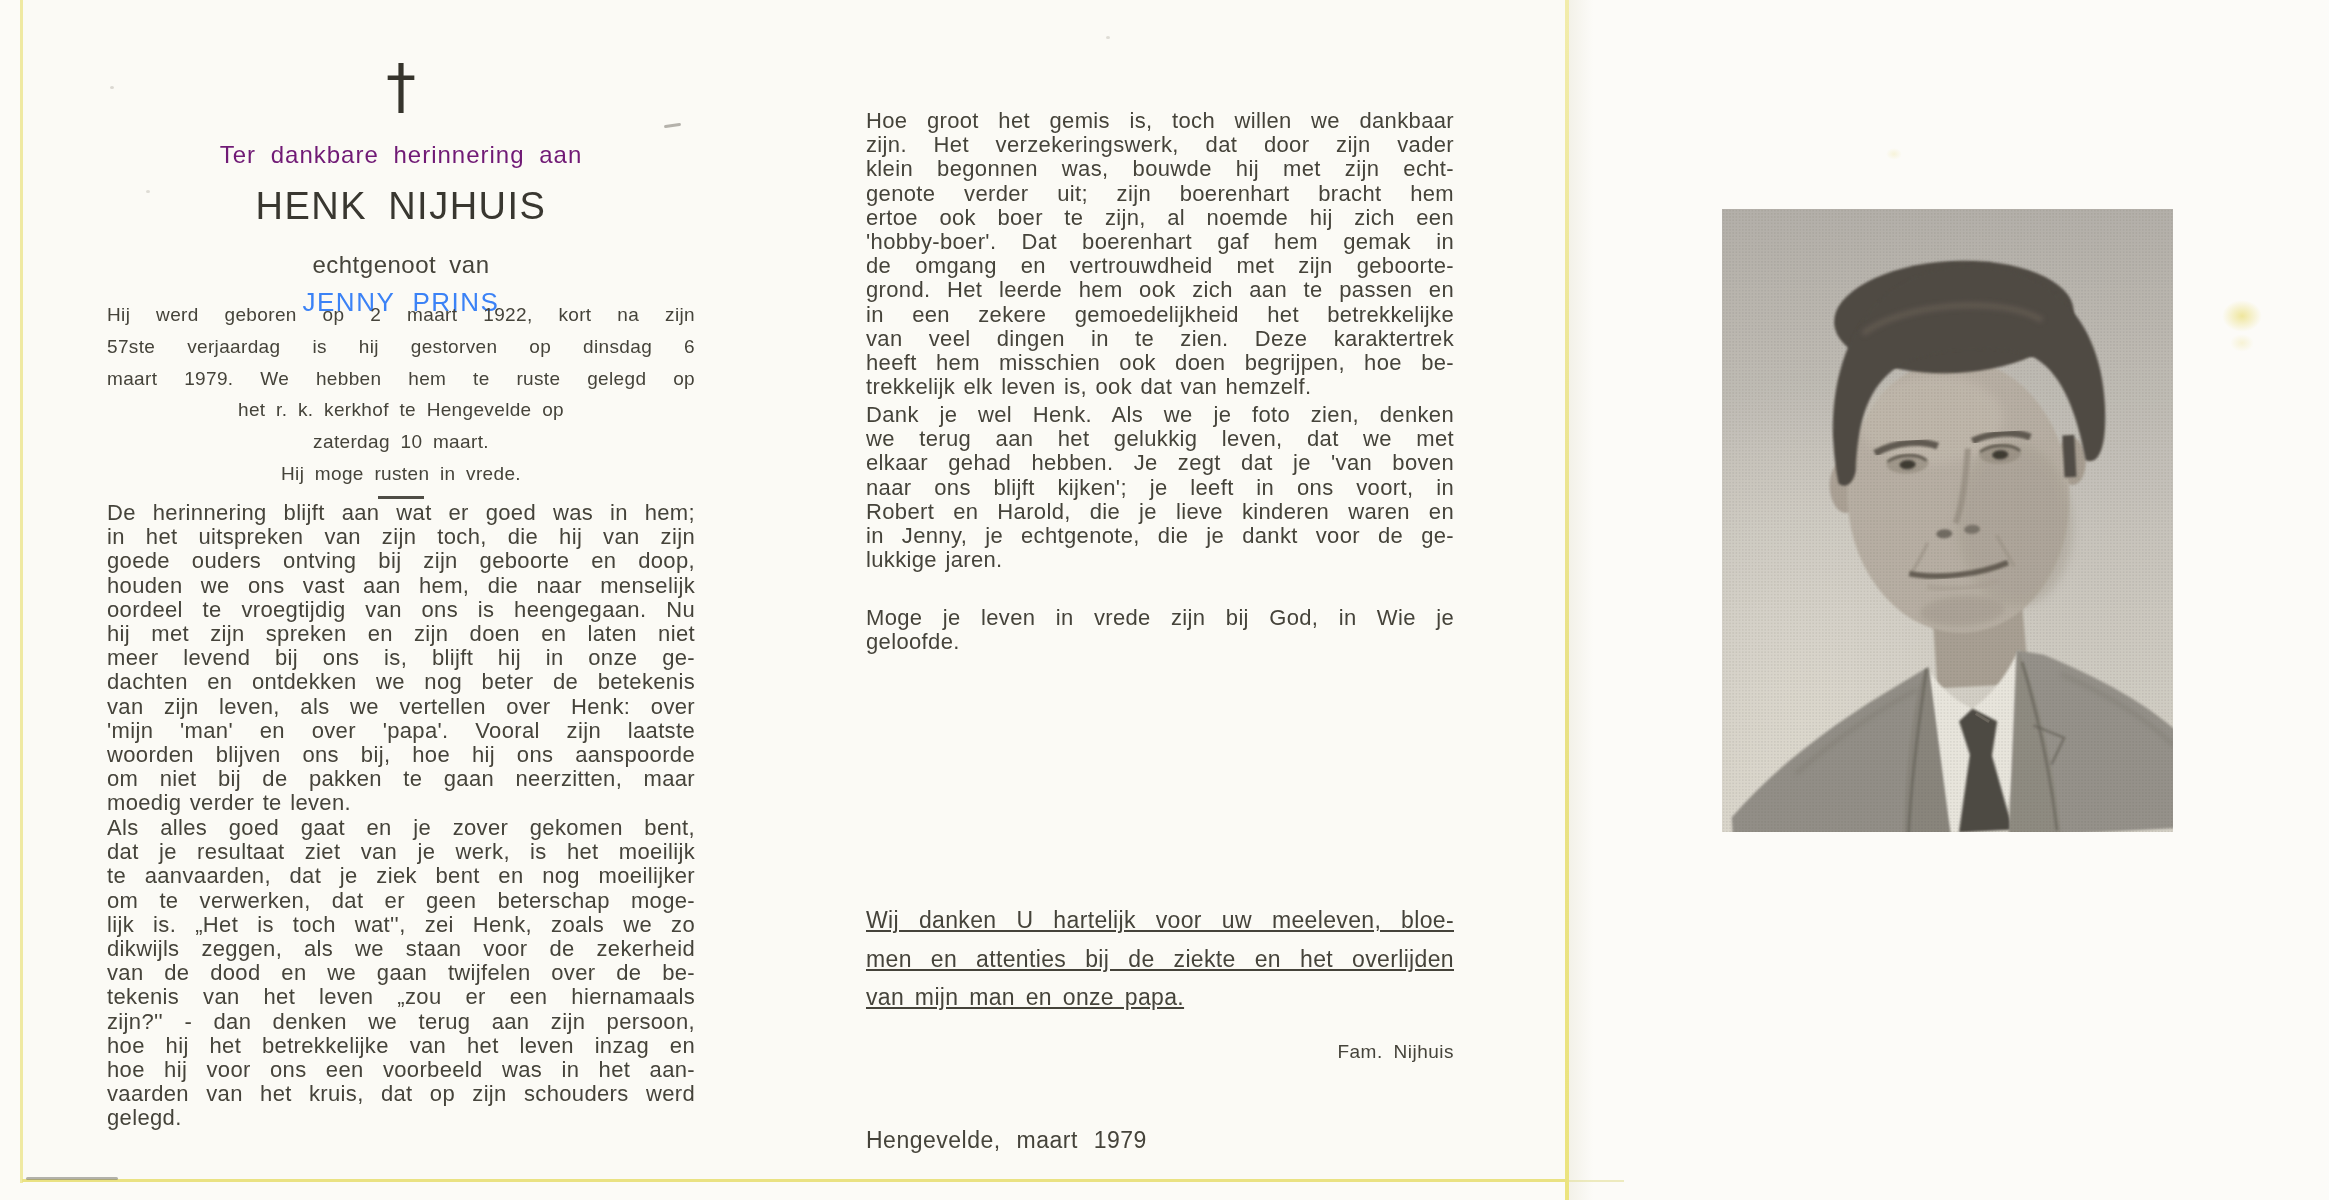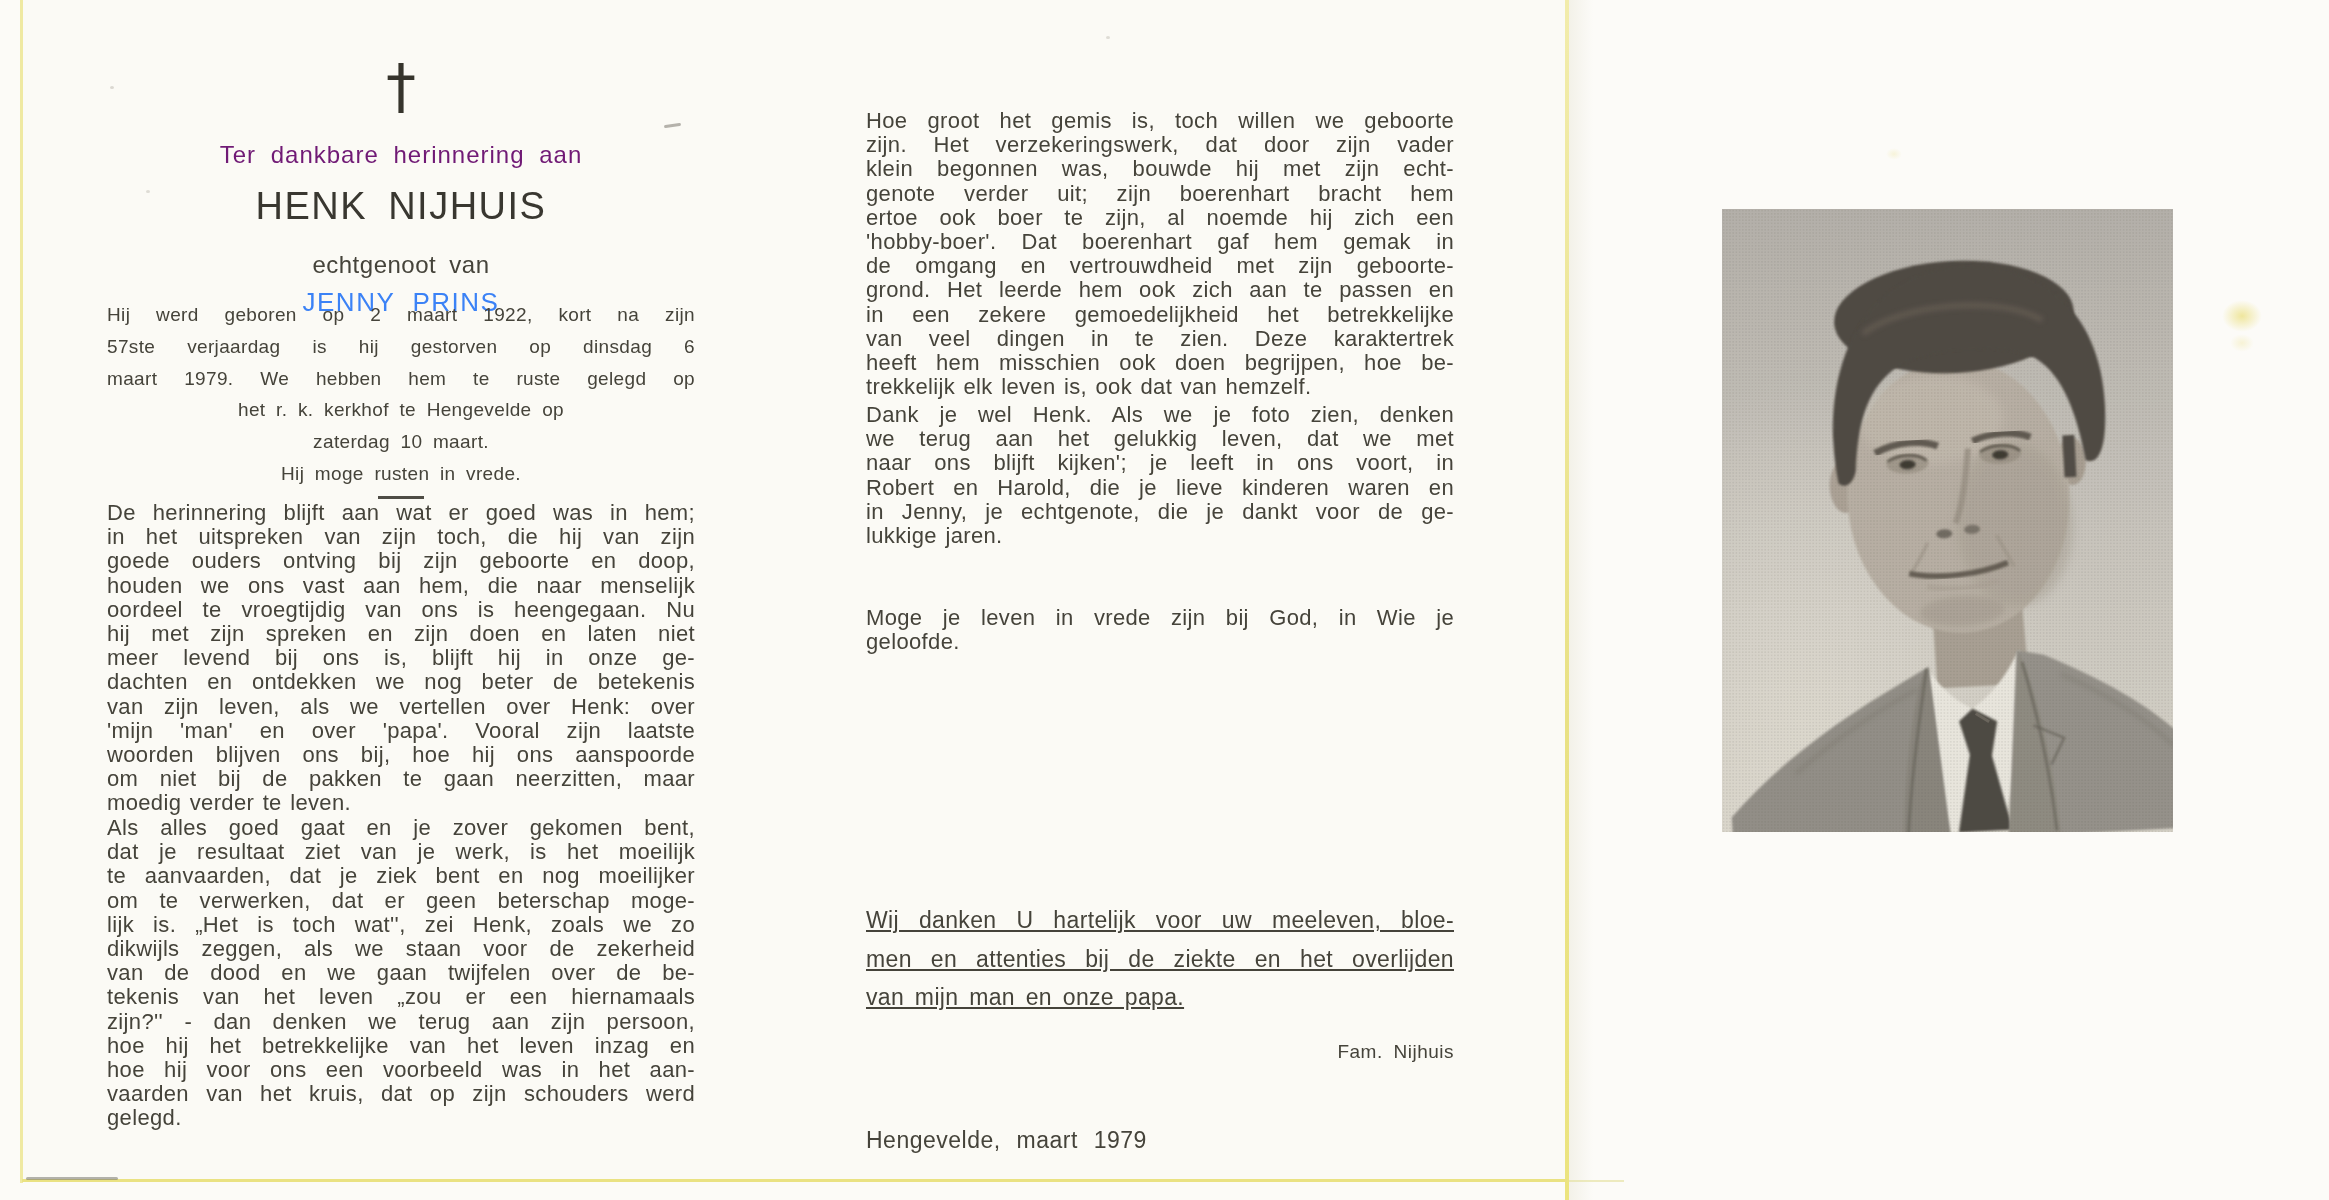--- a/index.html
+++ b/index.html
@@ -110,36 +110,37 @@
       <div class="line j">van de dood en we gaan twijfelen over de be-</div>
       <div class="line j">tekenis van het leven „zou er een hiernamaals</div>
       <div class="line j">zijn?'' - dan denken we terug aan zijn persoon,</div>
       <div class="line j">hoe hij het betrekkelijke van het leven inzag en</div>
       <div class="line j">hoe hij voor ons een voorbeeld was in het aan-</div>
       <div class="line j">vaarden van het kruis, dat op zijn schouders werd</div>
       <div class="line l">gelegd.</div>
     </div>
 
   <div class="abs col" style="left:866px;top:109px;">
-      <div class="line j">Hoe groot het gemis is, toch willen we geboorte</div>
+      <div class="line j">Hoe groot het gemis is, toch willen we dankbaar</div>
       <div class="line j">zijn. Het verzekeringswerk, dat door zijn vader</div>
       <div class="line j">klein begonnen was, bouwde hij met zijn echt-</div>
       <div class="line j">genote verder uit; zijn boerenhart bracht hem</div>
       <div class="line j">ertoe ook boer te zijn, al noemde hij zich een</div>
       <div class="line j">'hobby-boer'. Dat boerenhart gaf hem gemak in</div>
       <div class="line j">de omgang en vertrouwdheid met zijn geboorte-</div>
       <div class="line j">grond. Het leerde hem ook zich aan te passen en</div>
       <div class="line j">in een zekere gemoedelijkheid het betrekkelijke</div>
       <div class="line j">van veel dingen in te zien. Deze karaktertrek</div>
       <div class="line j">heeft hem misschien ook doen begrijpen, hoe be-</div>
       <div class="line l">trekkelijk elk leven is, ook dat van hemzelf.</div>
     </div>
   <div class="abs col" style="left:866px;top:403px;">
       <div class="line j">Dank je wel Henk. Als we je foto zien, denken</div>
       <div class="line j">we terug aan het gelukkig leven, dat we met</div>
+      <div class="line j">elkaar gehad hebben. Je zegt dat je 'van boven</div>
       <div class="line j">naar ons blijft kijken'; je leeft in ons voort, in</div>
       <div class="line j">Robert en Harold, die je lieve kinderen waren en</div>
       <div class="line j">in Jenny, je echtgenote, die je dankt voor de ge-</div>
       <div class="line l">lukkige jaren.</div>
     </div>
   <div class="abs col" style="left:866px;top:606px;">
       <div class="line j">Moge je leven in vrede zijn bij God, in Wie je</div>
       <div class="line l">geloofde.</div>
     </div>
   <div class="abs col thanks" style="left:866px;top:901px;text-decoration:underline;">

